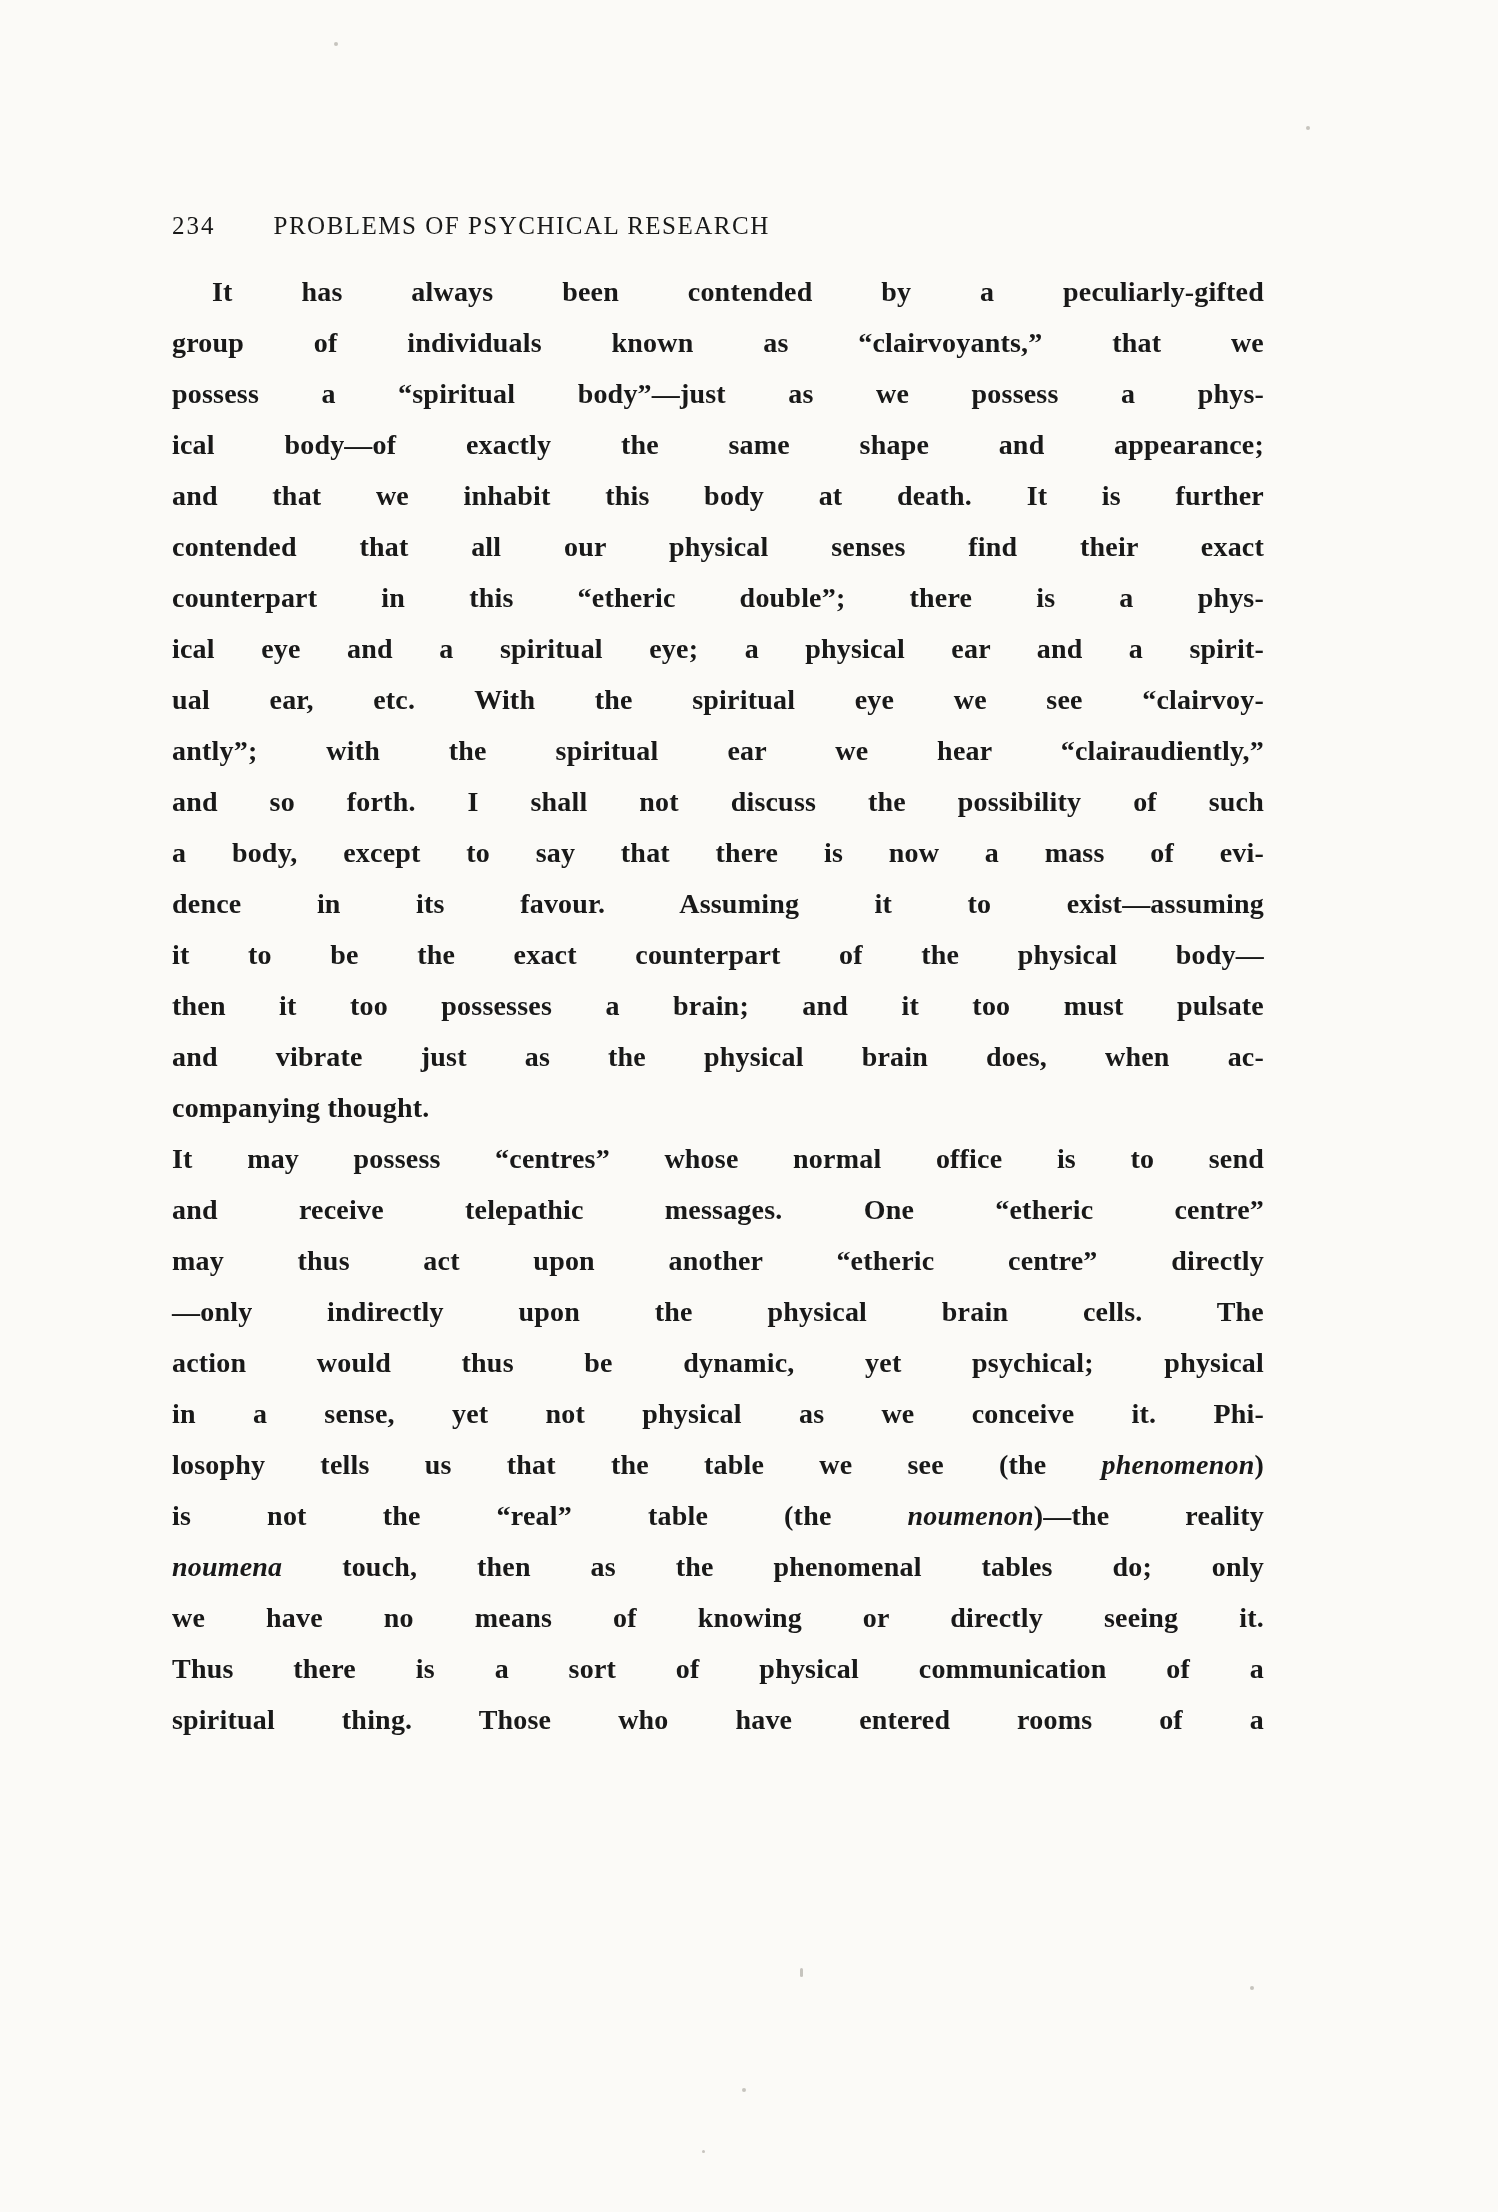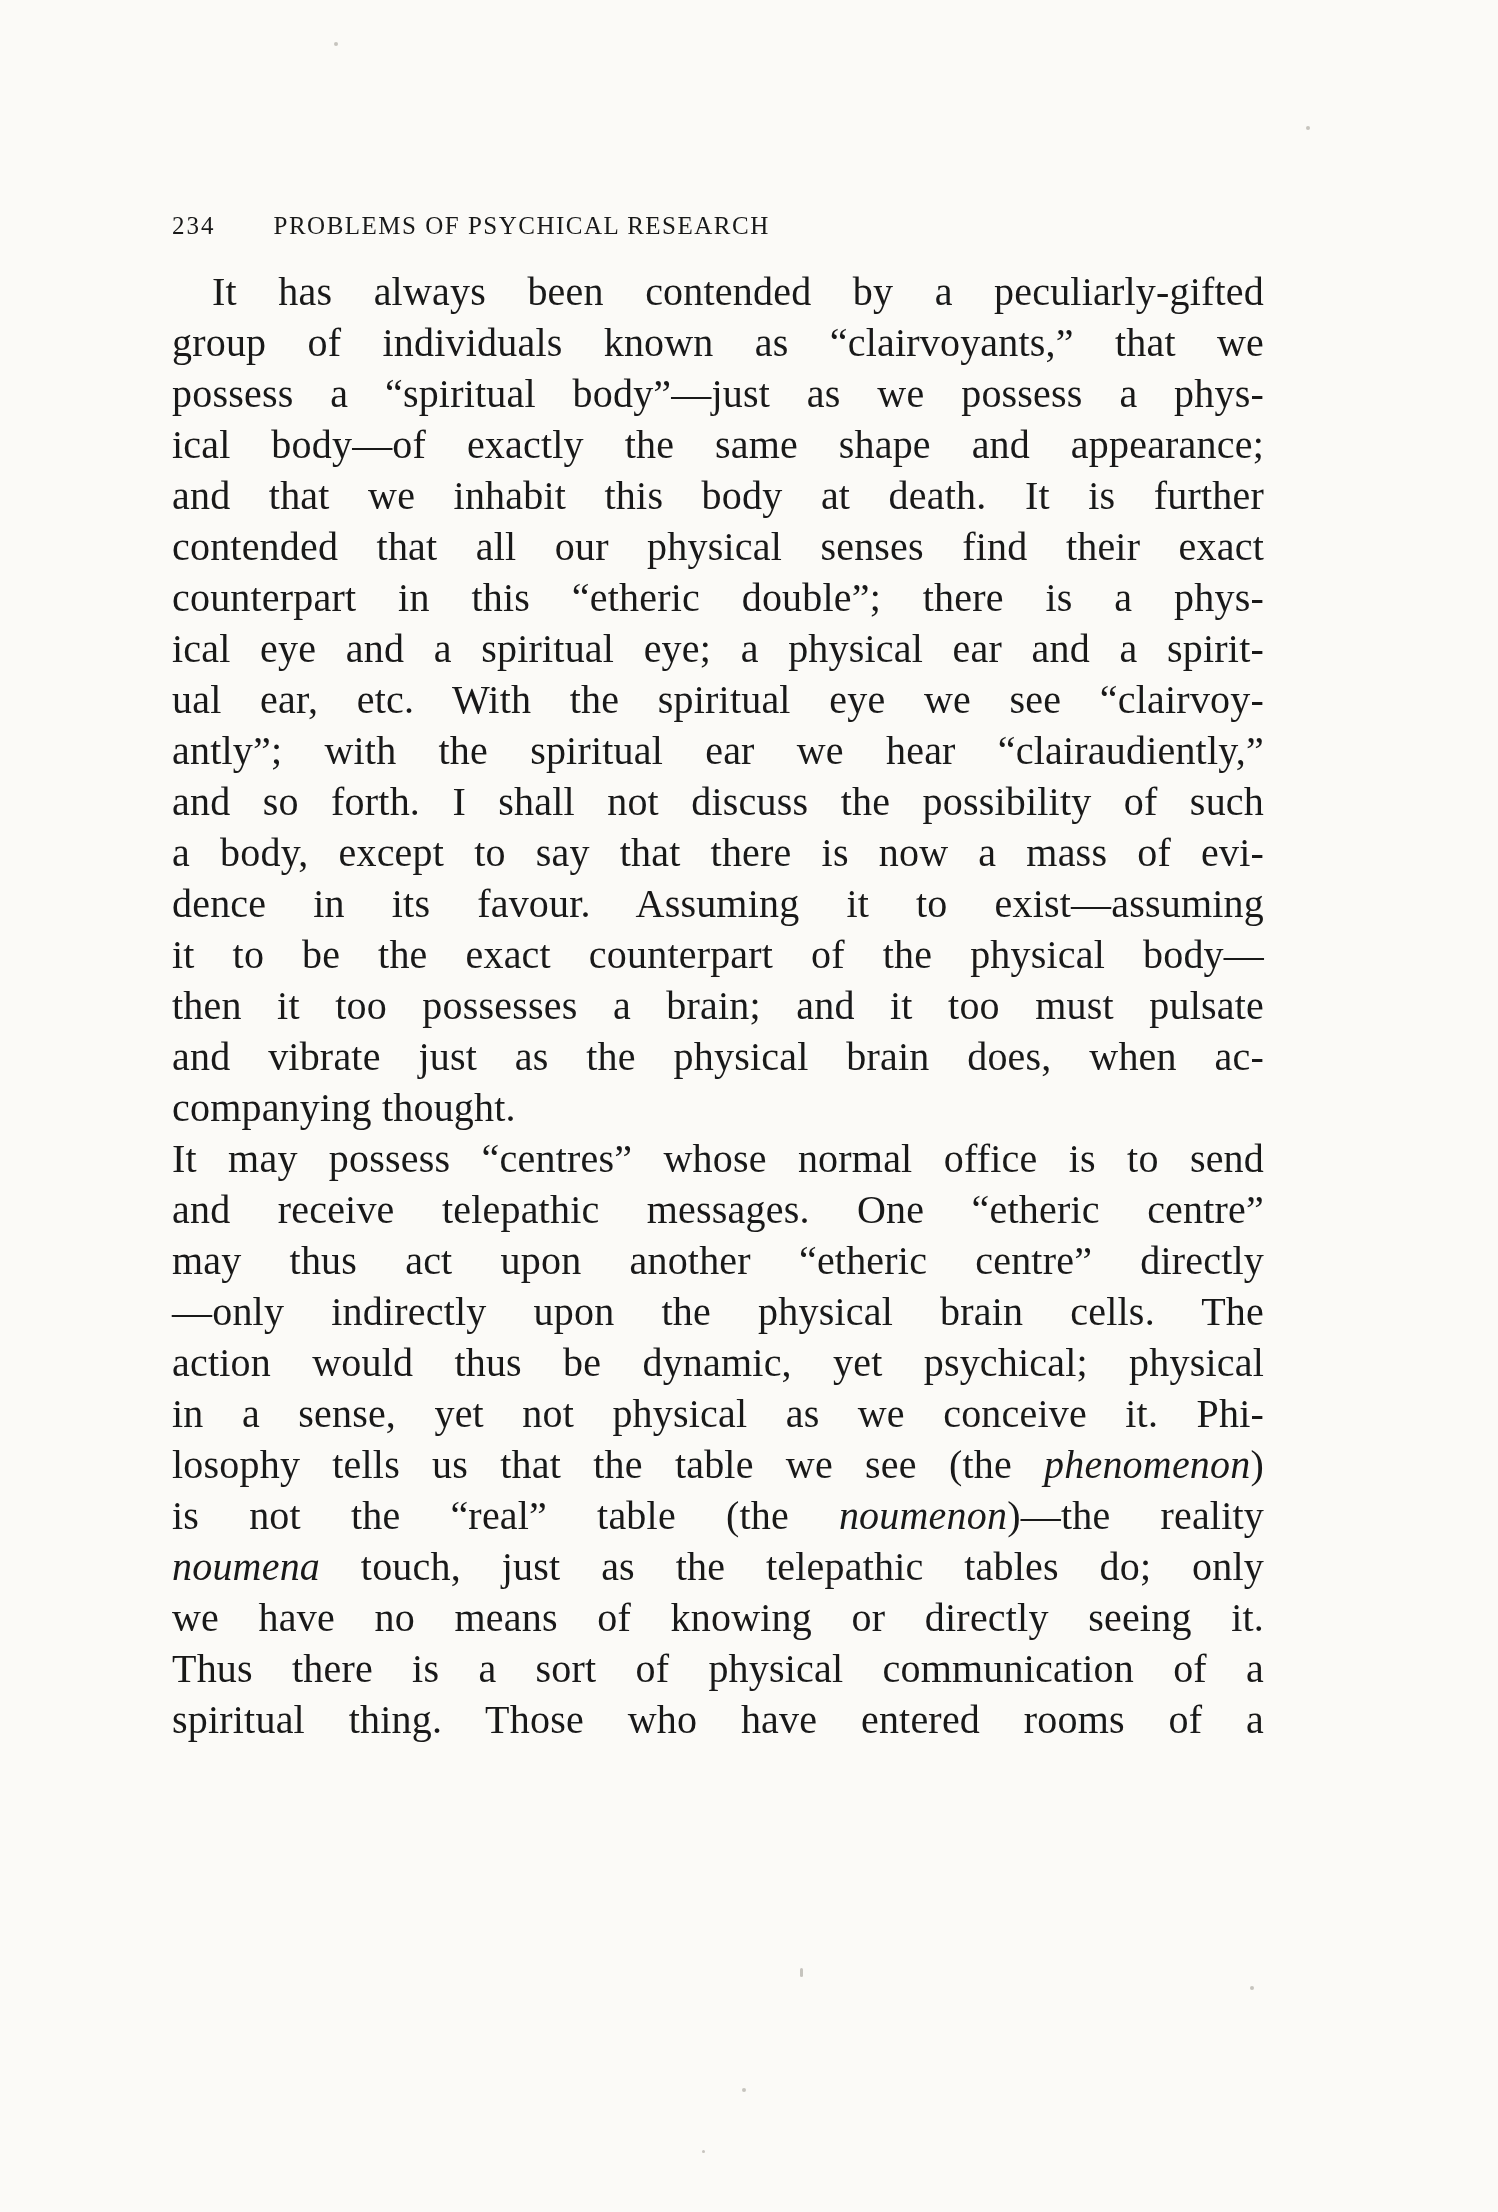--- a/index.html
+++ b/index.html
@@ -32,26 +32,27 @@
     white-space: nowrap;
   }
   .running-head .page-number {
     margin-right: 58px;
     letter-spacing: 2px;
   }
   .paragraph {
     margin: 0;
   }
   .line {
-    font-size: 40px;
+    font-size: 28px;
     line-height: 51px;
     letter-spacing: 0.2px;
     text-align: justify;
     text-align-last: justify;
     white-space: normal;
+    font-weight: bold;
   }
   .line-indent {
     padding-left: 40px;
   }
   .line-end {
     text-align-last: left;
   }
   .italic {
     font-style: italic;
   }
@@ -94,21 +95,21 @@
       </div>
       <div class="paragraph">
         <div class="line"><span>It may possess “centres” whose normal office is to send</span></div>
         <div class="line"><span>and receive telepathic messages.  One “etheric centre”</span></div>
         <div class="line"><span>may thus act upon another “etheric centre” directly</span></div>
         <div class="line"><span>—only indirectly upon the physical brain cells.  The</span></div>
         <div class="line"><span>action would thus be dynamic, yet psychical; physical</span></div>
         <div class="line"><span>in a sense, yet not physical as we conceive it.  Phi-</span></div>
         <div class="line"><span>losophy tells us that the table we see (the </span><span class="italic">phenomenon</span><span>)</span></div>
         <div class="line"><span>is not the “real” table (the </span><span class="italic">noumenon</span><span>)—the reality</span></div>
-        <div class="line"><span class="italic">noumena</span><span> touch, just as the telepathic tables do; only</span></div>
+        <div class="line"><span class="italic">noumena</span><span> touch, then as the phenomenal tables do; only</span></div>
         <div class="line"><span>we have no means of knowing or directly seeing it.</span></div>
         <div class="line"><span>Thus there is a sort of physical communication of a</span></div>
         <div class="line"><span>spiritual thing.  Those who have entered rooms of a</span></div>
       </div>
     </div>
 
   <div class="scan-speck" style="left:334px; top:42px; width:4px; height:4px;"></div>
   <div class="scan-speck" style="left:1306px; top:126px; width:4px; height:4px;"></div>
   <div class="scan-speck" style="left:800px; top:1968px; width:3px; height:9px; border-radius:2px;"></div>
   <div class="scan-speck" style="left:1250px; top:1986px; width:4px; height:4px;"></div>

